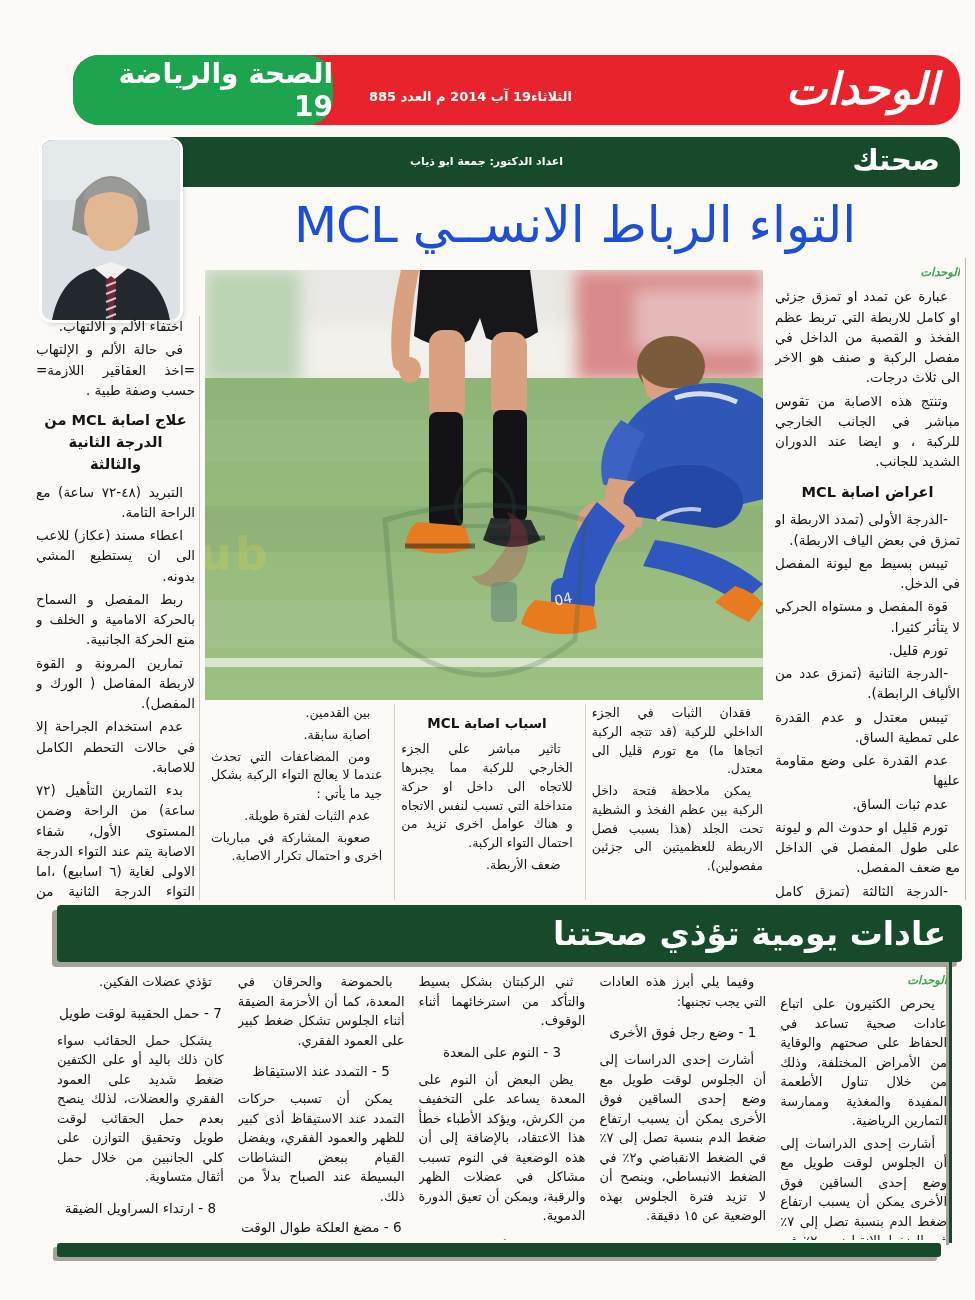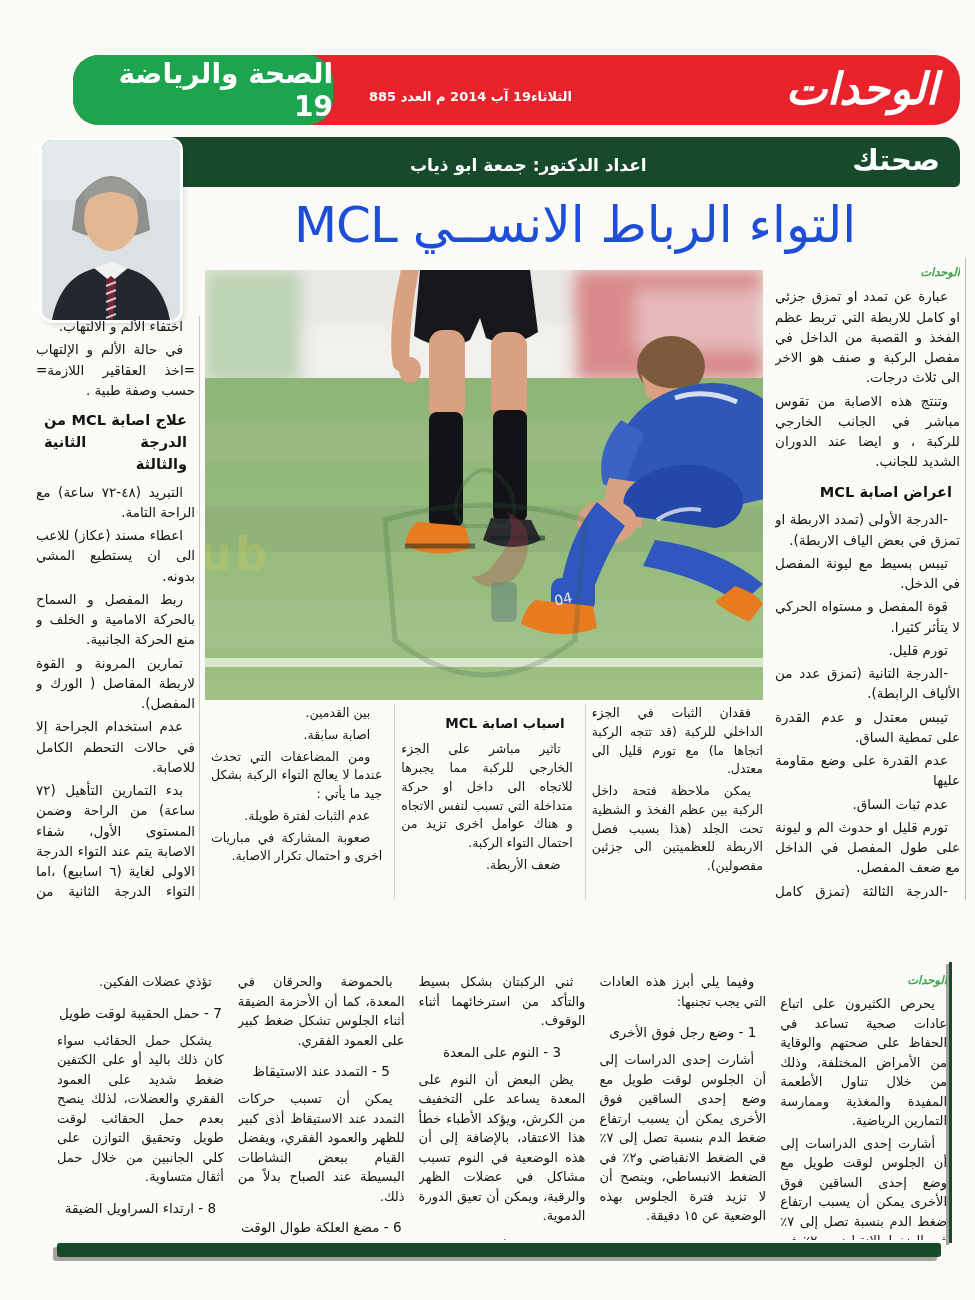--- a/index.html
+++ b/index.html
@@ -15,21 +15,21 @@
     font-style:italic; color:#fff; letter-spacing:-1px; }
   .issue-date { position:absolute; left:296px; top:34px; font-size:13px; font-weight:bold;
     color:#fff; direction:rtl; }
   .masthead-green { position:absolute; left:73px; top:55px; width:260px; height:70px;
     background:#1ca44f; border-radius:26px; display:flex; align-items:center; justify-content:flex-start; }
   .masthead-green span { color:#fff; font-size:28px; font-weight:bold; }
   
   .kicker-bar { position:absolute; left:40px; top:137px; width:920px; height:50px;
     background:#17492b; border-radius:16px 16px 5px 5px; }
   .kicker { position:absolute; right:20px; top:6px; color:#fff; font-size:29px; font-weight:bold; }
-  .prep-byline { position:absolute; left:370px; top:18px; color:#fff; font-size:17px; font-weight:bold;text-align:right; }
+  .prep-byline { position:absolute; left:370px; top:18px; color:#fff; font-size:11px; font-weight:bold;text-align:right; }
   
   .doctor-photo { position:absolute; left:42px; top:140px; width:138px; height:180px;
     border-radius:10px; overflow:hidden; box-shadow:0 0 0 3px #fff, 2px 3px 6px rgba(0,0,0,.25); }
   
   .headline { position:absolute; left:190px; top:188px; width:770px; height:74px;
     display:flex; align-items:center; justify-content:center;
     font-size:50px; font-weight:400; color:#1d4ed8; letter-spacing:-1px; }
   
   .frame-right { position:absolute; left:965px; top:258px; width:1px; height:642px; background:#b9b7ae; }
   .intro-col { position:absolute; left:775px; top:264px; width:185px; height:636px; overflow:hidden; }
@@ -38,21 +38,21 @@
     display:flex; gap:12px; overflow:hidden; }
   .mid-cols .col { flex:1 1 0; overflow:hidden; border-left:1px solid #d3d1c8; padding-left:6px; }
   .mid-cols .col:last-child { border-left:none; }
   .left-col { position:absolute; left:36px; top:316px; width:164px; height:584px; overflow:hidden;
     border-right:1px solid #c9c7be; padding-right:4px; }
   
   .textcol { font-size:13.5px; line-height:1.5; color:#141414; text-align:justify; }
   .mid-cols .textcol, .mid-cols.textcol { font-size:12.5px; }
   .blk { margin:0 0 3px 0; }
   .blk-p { text-indent:12px; }
-  .blk-h { font-weight:bold; text-indent:0; font-size:1.08em; margin:9px 8px 7px; }
+  .blk-h { font-weight:bold; text-align:center; text-indent:0; font-size:1.08em; margin:9px 8px 7px; }
   .blk-num { font-weight:normal; text-align:center; text-indent:0; font-size:1.04em; margin:11px 0 8px; }
   .blk-byline { color:#3aa64f; font-weight:bold; font-style:italic; font-size:11.5px;
     text-indent:0; margin-bottom:5px; }
   
   .s2-banner { position:absolute; left:57px; top:905px; width:905px; height:57px;
     background:#17492b; border-radius:4px; box-shadow:-5px 5px 0 #a4a29a;
     display:flex; align-items:center; }
   .s2-banner span { color:#fff; font-size:33px; font-weight:bold; padding-right:16px; }
   .s2-cols { position:absolute; left:57px; top:972px; width:890px; height:268px;
     display:flex; gap:14px; }
@@ -205,20 +205,23 @@
       <p class="blk blk-p">في حالة الألم و الإلتهاب =اخذ العقاقير اللازمة= حسب وصفة طبية .</p>
       <p class="blk blk-h">علاج اصابة MCL من الدرجة الثانية والثالثة</p>
       <p class="blk blk-p">التبريد (٤٨-٧٢ ساعة) مع الراحة التامة.</p>
       <p class="blk blk-p">اعطاء مسند (عكاز) للاعب الى ان يستطيع المشي بدونه.</p>
       <p class="blk blk-p">ربط المفصل و السماح بالحركة الامامية و الخلف و منع الحركة الجانبية.</p>
       <p class="blk blk-p">تمارين المرونة و القوة لاربطة المفاصل ( الورك و المفصل).</p>
       <p class="blk blk-p">عدم استخدام الجراحة إلا في حالات التحطم الكامل للاصابة.</p>
       <p class="blk blk-p">بدء التمارين التأهيل (٧٢ ساعة) من الراحة وضمن المستوى الأول، شفاء الاصابة يتم عند التواء الدرجة الاولى لغاية (٦ اسابيع) ،اما التواء الدرجة الثانية من (٦-١٢ اسبوع)، و التواء من الدرجة الثالثة (٦ اسابيع) من الربط و(١٢ اسبوع) من اعادة التأهيل لكي يعود الرياضي إلى نشاطه المعتاد.</p>
     </div>
 
+  <div class="s2-banner">
+    <span>عادات يومية تؤذي صحتنا</span>
+  </div>
   <div class="s2-right-line"></div>
 
   <div class="s2-cols textcol">
     <div class="col">
         <p class="blk blk-byline">الوحدات</p>
         <p class="blk blk-p">يحرص الكثيرون على اتباع عادات صحية تساعد في الحفاظ على صحتهم والوقاية من الأمراض المختلفة، وذلك من خلال تناول الأطعمة المفيدة والمغذية وممارسة التمارين الرياضية.</p>
         <p class="blk blk-p">أشارت إحدى الدراسات إلى أن الجلوس لوقت طويل مع وضع إحدى الساقين فوق الأخرى يمكن أن يسبب ارتفاع ضغط الدم بنسبة تصل إلى ٧٪ في الضغط الانقباضي و٢٪ في الضغط الانبساطي، وينصح أن لا تزيد فترة الجلوس بهذه الوضعية عن ١٥ دقيقة.</p>
       </div>
     <div class="col">
         <p class="blk blk-p">وفيما يلي أبرز هذه العادات التي يجب تجنبها:</p>

